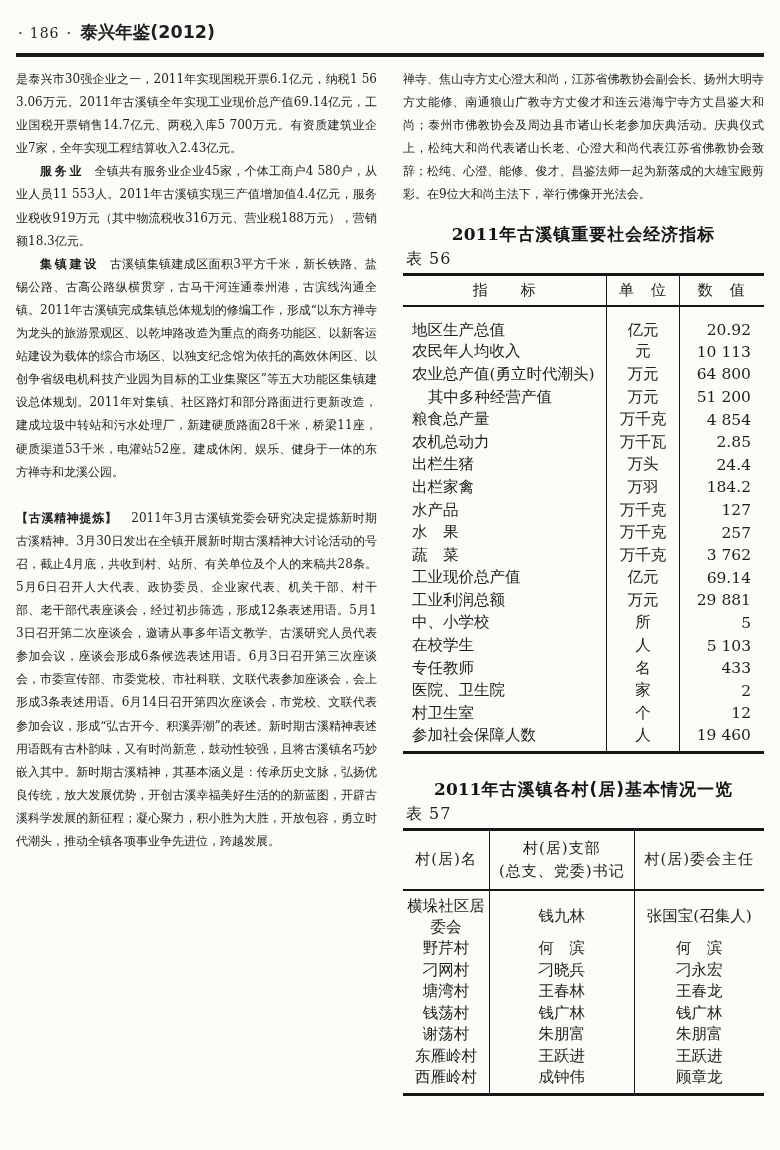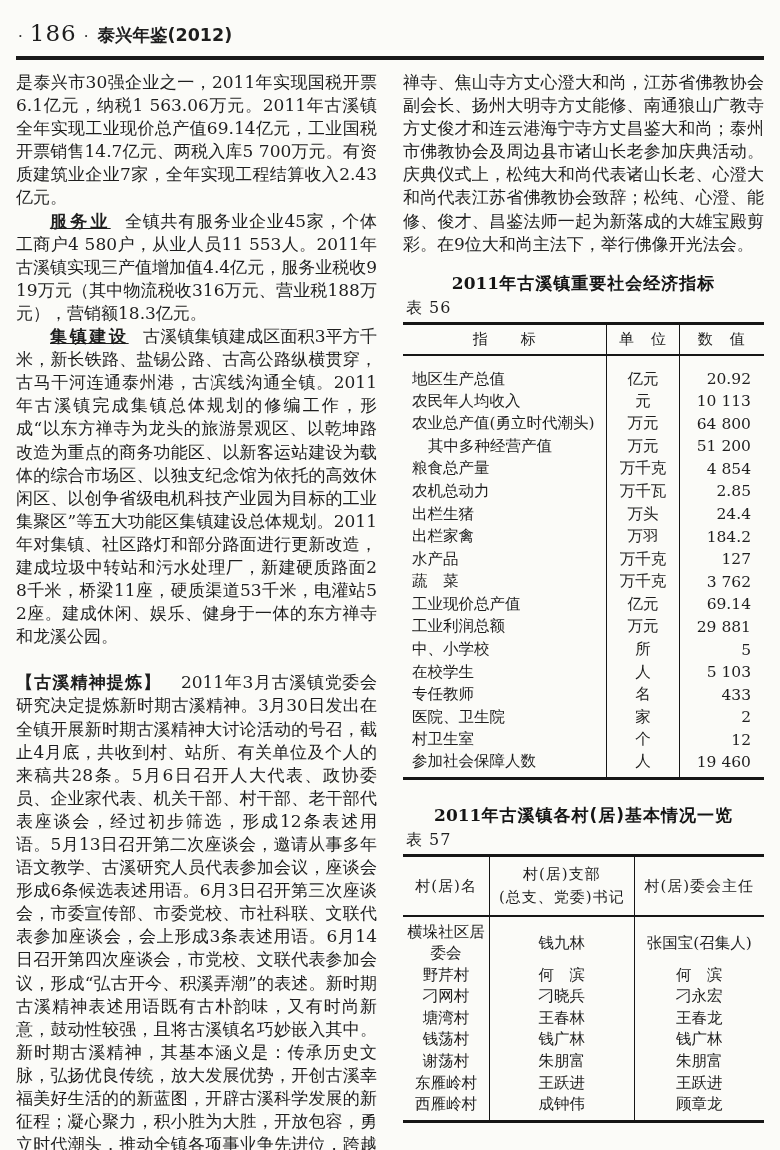--- a/index.html
+++ b/index.html
@@ -16,35 +16,35 @@
     background:#fbfbf8;
     padding:16px 16px 0 16px;
   }
   
   .page-header {
     display:flex; align-items:baseline; gap:7px;
     padding:4px 0 9px 2px;
     border-bottom:4px solid #1a1a1a;
   }
   .pg-bullet { font-size:15px; color:#2a2a2a; }
-  .pg-num { font-size:23px; letter-spacing:1px; }
+  .pg-num { font-size:14px; letter-spacing:1px; }
   .pg-title {
     font-family:"DejaVu Sans","Liberation Sans",sans-serif;
     font-weight:700; font-size:17.5px; margin-left:2px;
   }
   
   .columns { display:flex; gap:26px; margin-top:11px; }
   .col { flex:1; min-width:0; }
   .body-text {
-    margin:0; font-size:17px; line-height:23.1px;
+    margin:0; font-size:12px; line-height:23.1px;
     text-align:justify; color:#1e1e1e;
     word-break:break-all;
   }
   .indent { text-indent:2em; }
-  .sub-label { font-weight:700; letter-spacing:2.5px; margin-right:0.85em;text-decoration:underline; }
+  .sub-label { font-weight:700; letter-spacing:2.5px; margin-right:0.85em; }
   .entry { margin-top:23px; }
   .entry-head {
     font-family:"DejaVu Sans","Liberation Sans",sans-serif;
     font-weight:700; margin-right:1.15em; letter-spacing:0.5px;
   }
   
   .table-block { margin-top:0; }
   .tbl-title {
     margin:16px 0 2px 0; text-align:center;
     font-size:17px; font-weight:700; color:#151515;
@@ -161,20 +161,25 @@
               </tr>
               <tr>
                 <td class="c-ind">出栏家禽</td>
                 <td class="c-unit vline">万羽</td>
                 <td class="c-val vline">184.2</td>
               </tr>
               <tr>
                 <td class="c-ind">水产品</td>
                 <td class="c-unit vline">万千克</td>
                 <td class="c-val vline">127</td>
+              </tr>
+              <tr>
+                <td class="c-ind">水　果</td>
+                <td class="c-unit vline">万千克</td>
+                <td class="c-val vline">257</td>
               </tr>
               <tr>
                 <td class="c-ind">蔬　菜</td>
                 <td class="c-unit vline">万千克</td>
                 <td class="c-val vline">3 762</td>
               </tr>
               <tr>
                 <td class="c-ind">工业现价总产值</td>
                 <td class="c-unit vline">亿元</td>
                 <td class="c-val vline">69.14</td>

